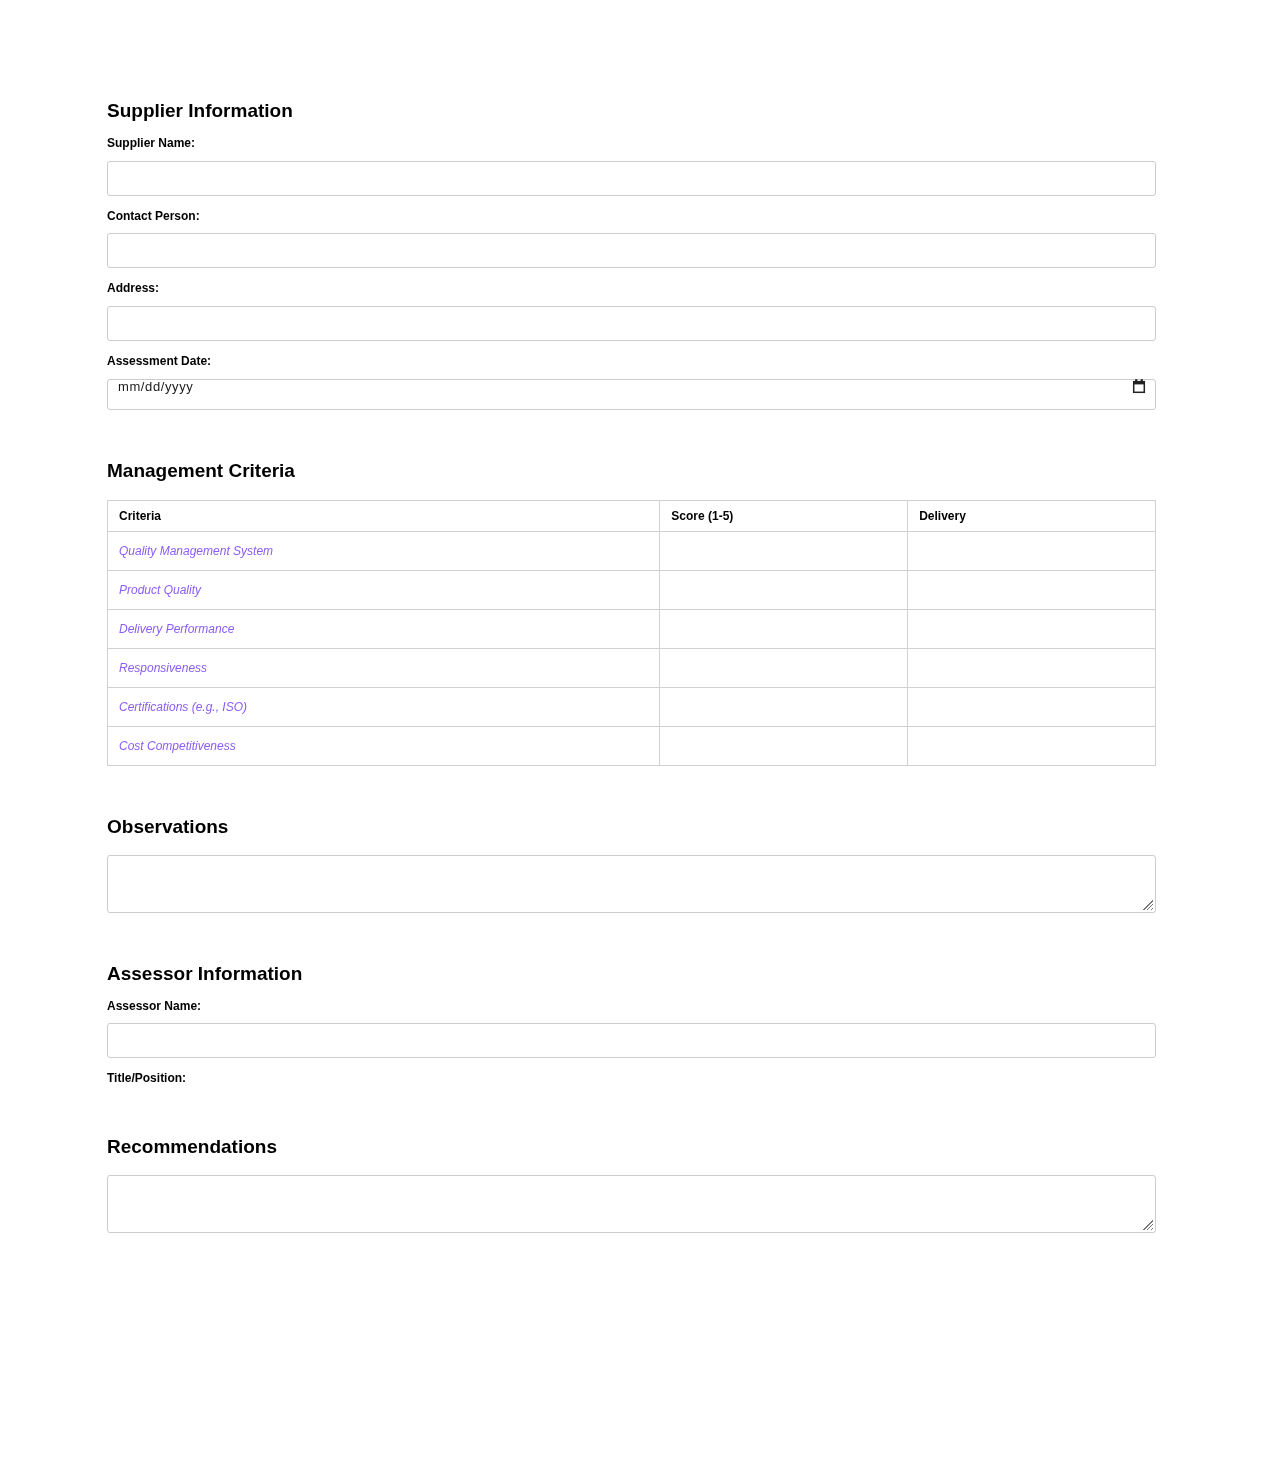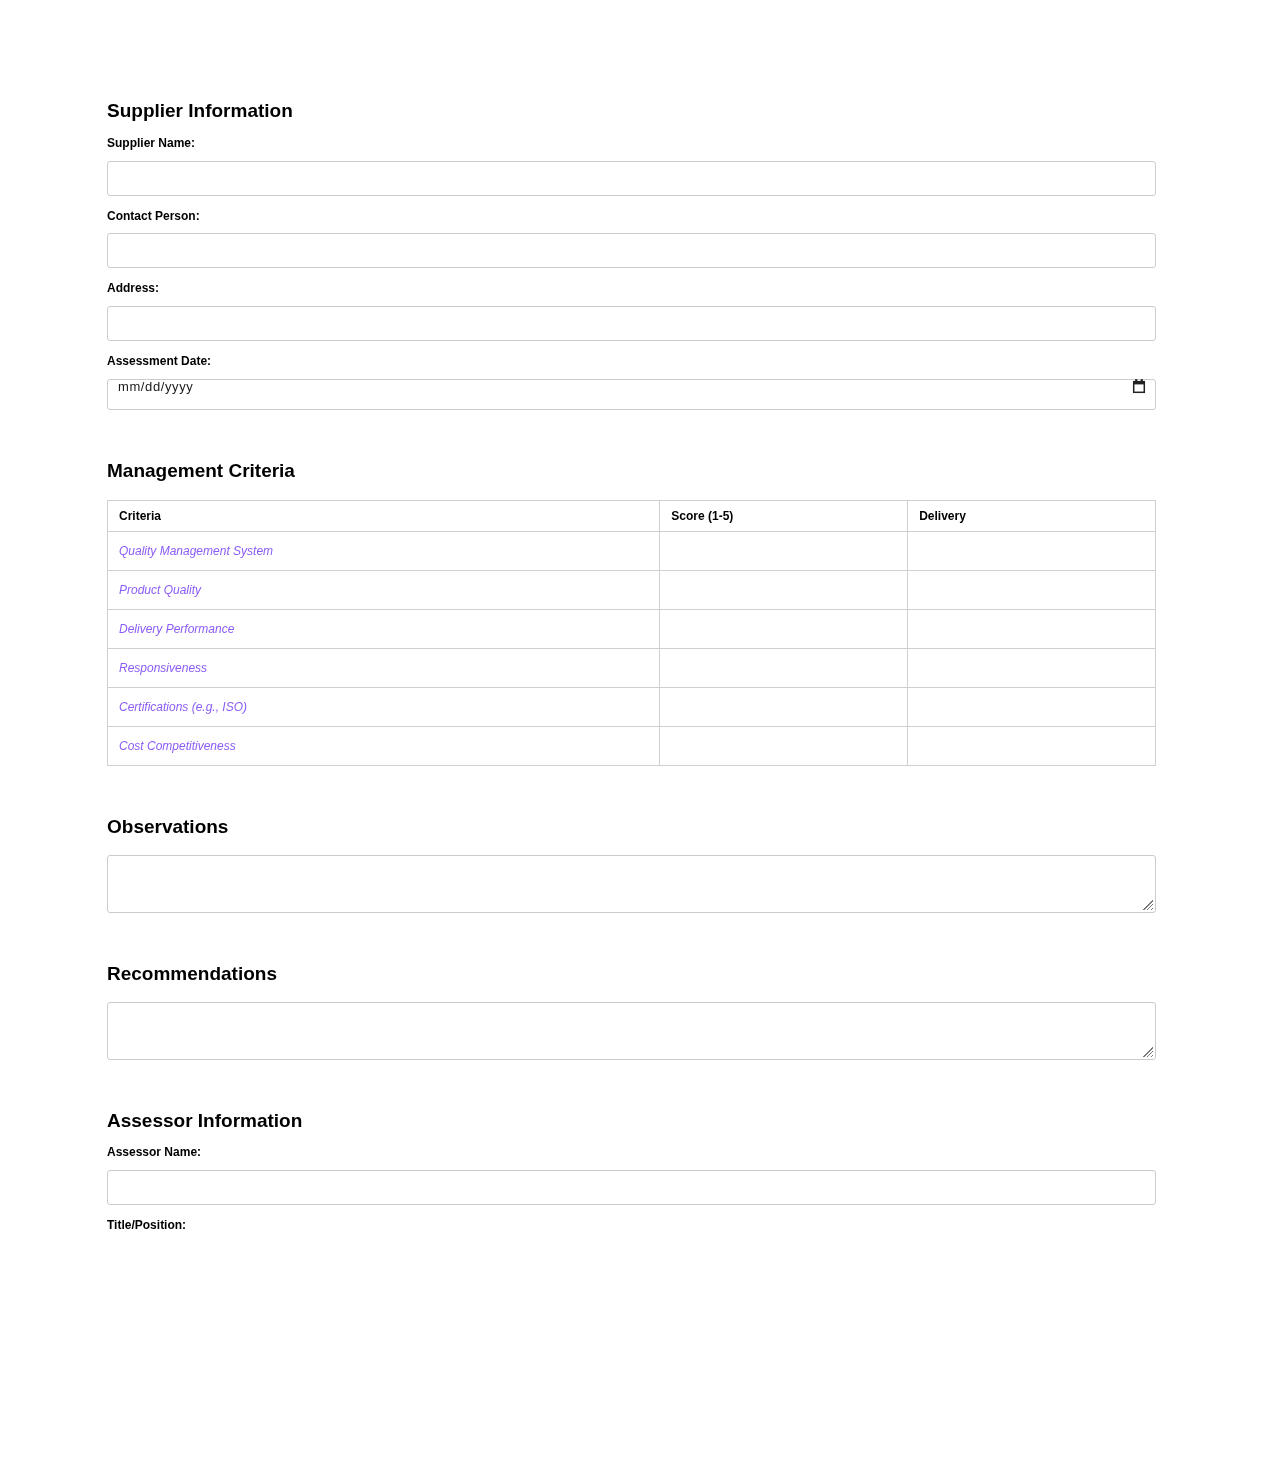--- a/index.html
+++ b/index.html
@@ -211,29 +211,29 @@
 
   <div class="section">
     <h3 class="section-heading">Observations</h3>
     <div class="textarea-wrap">
       <textarea class="big-textarea" style=""></textarea>
       <span class="resize-handle"></span>
     </div>
   </div>
 
   <div class="section">
+    <h3 class="section-heading">Assessor Information</h3>
+
+    <label class="field-label" style="margin-top:0">Assessor Name:</label>
+    <input type="text" class="text-input" style="">
+
+    <label class="field-label">Title/Position:</label>
+  </div>
+
+  <div class="section">
     <h3 class="section-heading">Recommendations</h3>
     <div class="textarea-wrap">
       <textarea class="big-textarea" style=""></textarea>
       <span class="resize-handle"></span>
     </div>
   </div>
 
-  <div class="section">
-    <h3 class="section-heading">Assessor Information</h3>
-
-    <label class="field-label" style="margin-top:0">Assessor Name:</label>
-    <input type="text" class="text-input" style="">
-
-    <label class="field-label">Title/Position:</label>
-  </div>
-
 </div>
 
 </body></html>

